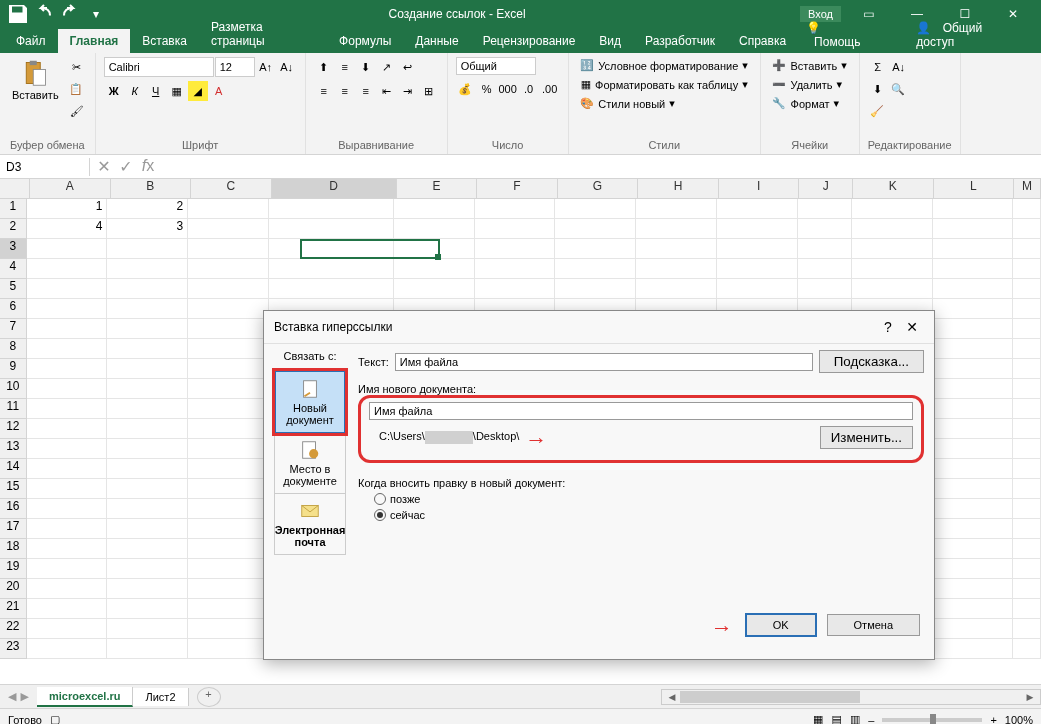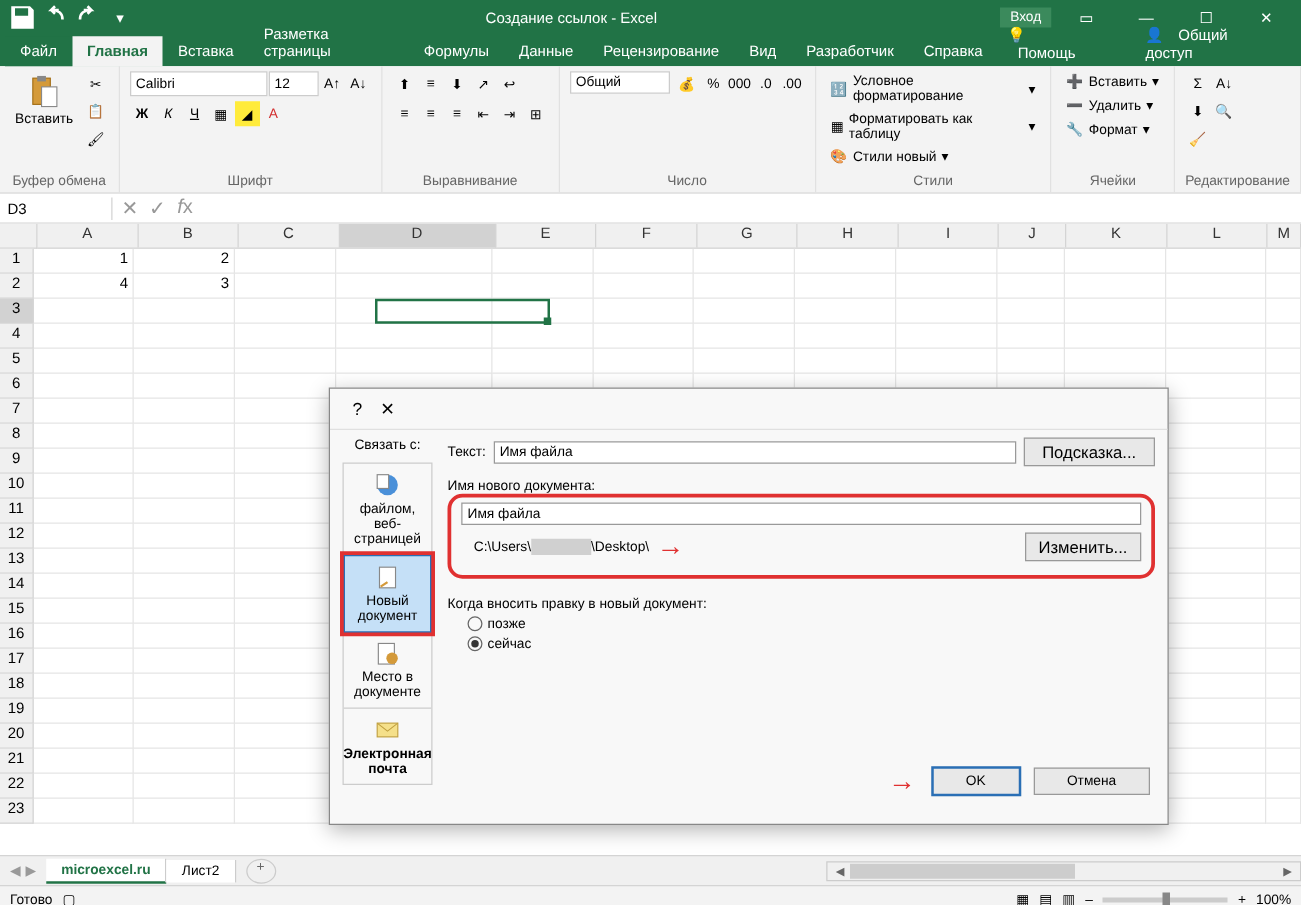--- a/index.html
+++ b/index.html
@@ -201,21 +201,21 @@
         <div class="small-btn">≡</div>
         <div class="small-btn">⇤</div>
         <div class="small-btn">⇥</div>
         <div class="small-btn">⊞</div>
       </div>
     </div>
     <div class="group-label">Выравнивание</div>
   </div>
 
   <div class="ribbon-group">
-    <div class="group-content" style="flex-direction:row;gap:4px">
+    <div class="group-content" style="flex-direction:column;gap:4px">
       <input class="font-combo" style="width: 80px;" value="Общий">
       <div class="small-row">
         <div class="small-btn">💰</div>
         <div class="small-btn">%</div>
         <div class="small-btn">000</div>
         <div class="small-btn">.0</div>
         <div class="small-btn">.00</div>
       </div>
     </div>
     <div class="group-label">Число</div>
@@ -685,34 +685,28 @@
     <div class="zoom-slider">
         <div class="zoom-thumb"></div>
       </div>
     <span>+</span>
     <span>100%</span>
   </div>
 </div>
 
 <div class="dialog">
   <div class="dlg-title">
+    <div class="dlg-title-text">Вставка гиперссылки</div>
     <div class="dlg-help">?</div>
     <div class="dlg-close">✕</div>
   </div>
   <div class="dlg-body">
     <div class="link-col">
       <div class="link-label">Связать с:</div>
       <div class="link-btns">
-        <div class="link-opt">
-          <svg viewBox="0 0 24 24">
-              <circle cx="12" cy="12" r="9" fill="#4a90d9"></circle>
-              <rect x="3" y="3" width="10" height="12" fill="#fff" stroke="#888"></rect>
-            </svg>
-          <span>файлом, веб-страницей</span>
-        </div>
         <div class="link-opt selected highlighted">
           <svg viewBox="0 0 24 24">
               <rect x="5" y="3" width="14" height="18" fill="#fff" stroke="#888"></rect>
               <path d="M6 20l6-4" stroke="#d49a3a" stroke-width="2"></path>
             </svg>
           <span>Новый документ</span>
         </div>
         <div class="link-opt">
           <svg viewBox="0 0 24 24">
               <rect x="4" y="3" width="14" height="18" fill="#fff" stroke="#888"></rect>

